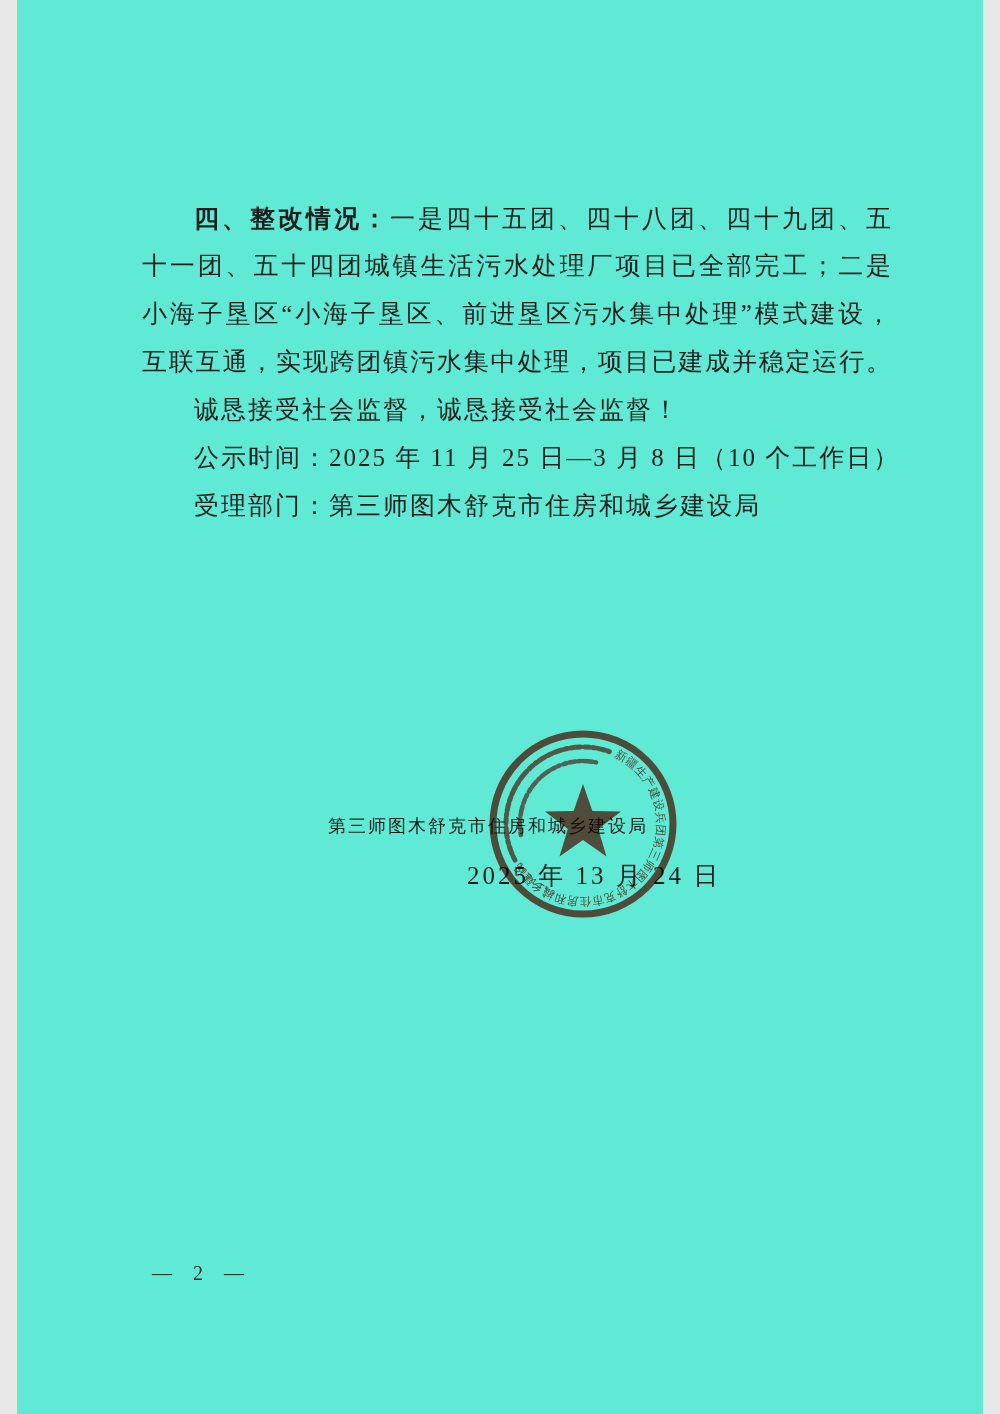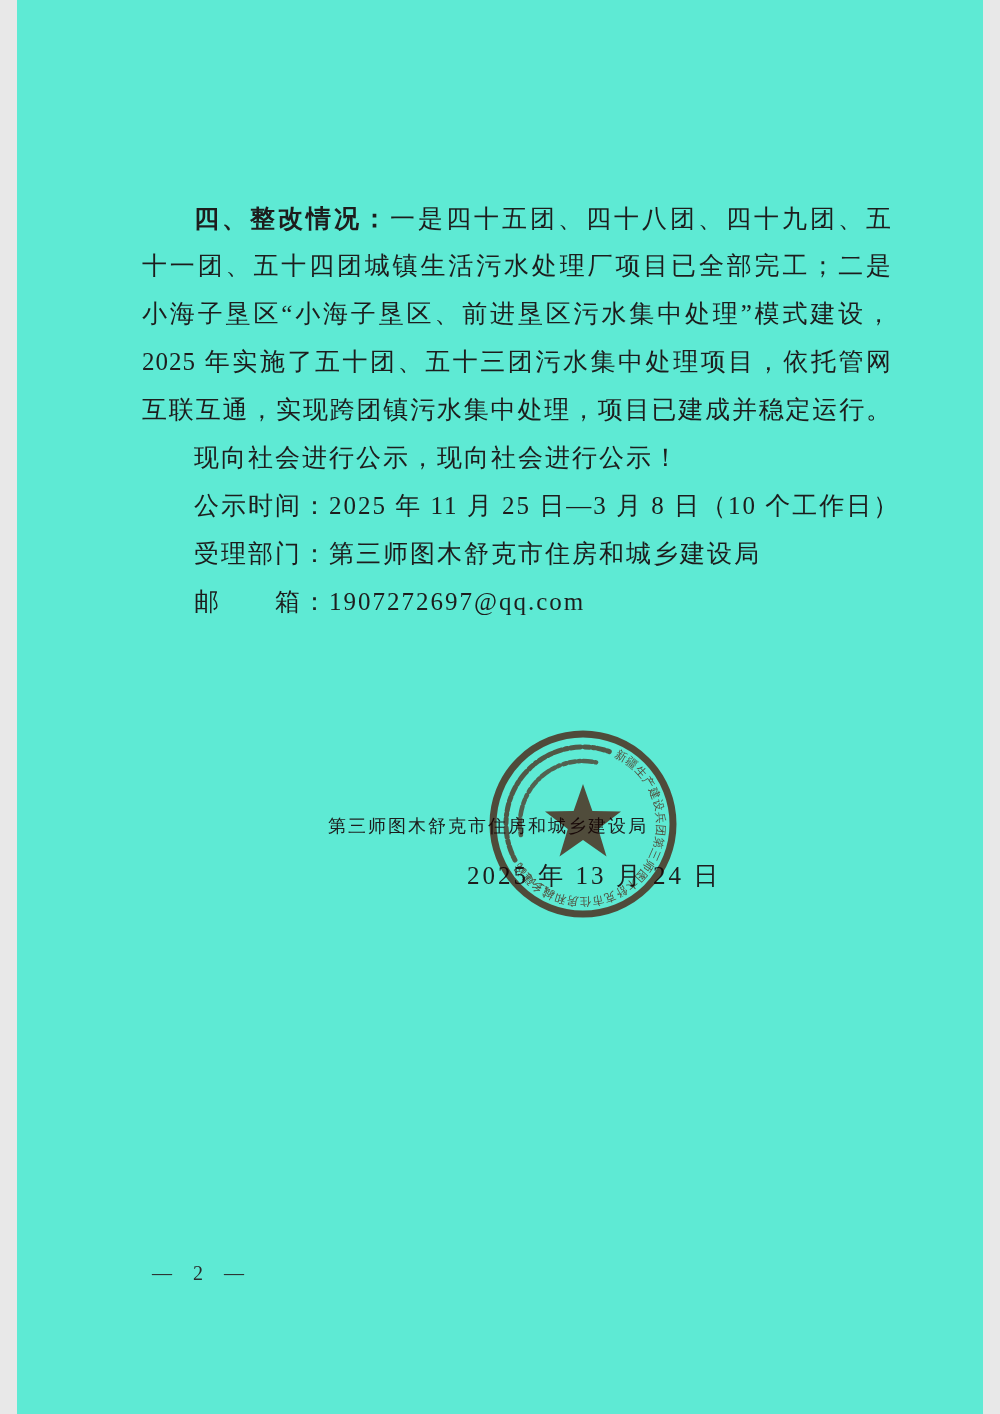--- a/index.html
+++ b/index.html
@@ -62,28 +62,26 @@
 <body>
 
 <div class="page">
 
   <div class="body-text">
 
     <div>
       <div class="jline first"><span class="lead-bold">四、整改情况：</span><span>一是四十五团、四十八团、四十九团、五</span></div>
       <div class="jline">十一团、五十四团城镇生活污水处理厂项目已全部完工；二是</div>
       <div class="jline">小海子垦区“小海子垦区、前进垦区污水集中处理”模式建设，</div>
-      <div class="jline">2025 年实施了五十团、五十三团污水集中处理项目，依托管网</div>
       <div class="jline">互联互通，实现跨团镇污水集中处理，项目已建成并稳定运行。</div>
     </div>
 
-    <div class="pline">现向社会进行公示，现向社会进行公示！</div>
+    <div class="pline">诚恳接受社会监督，诚恳接受社会监督！</div>
     <div class="pline">公示时间：2025 年 11 月 25 日—3 月 8 日（10 个工作日）</div>
     <div class="pline">受理部门：第三师图木舒克市住房和城乡建设局</div>
-    <div class="pline">邮　　箱：1907272697@qq.com</div>
 
   </div>
 
   <div class="signature-org">第三师图木舒克市住房和城乡建设局</div>
   <div class="signature-date">2025 年 13 月 24 日</div>
 
   <svg class="stamp" viewBox="0 0 240 240" xmlns="http://www.w3.org/2000/svg">
     <defs>
       <path id="cnArc" d="M 151.3 52.9 A 74 74 0 1 1 59.4 162.4" fill="none"></path>
       <path id="codeArc" d="M 52.5 159 A 78 78 0 0 0 113.2 197.7" fill="none"></path>

